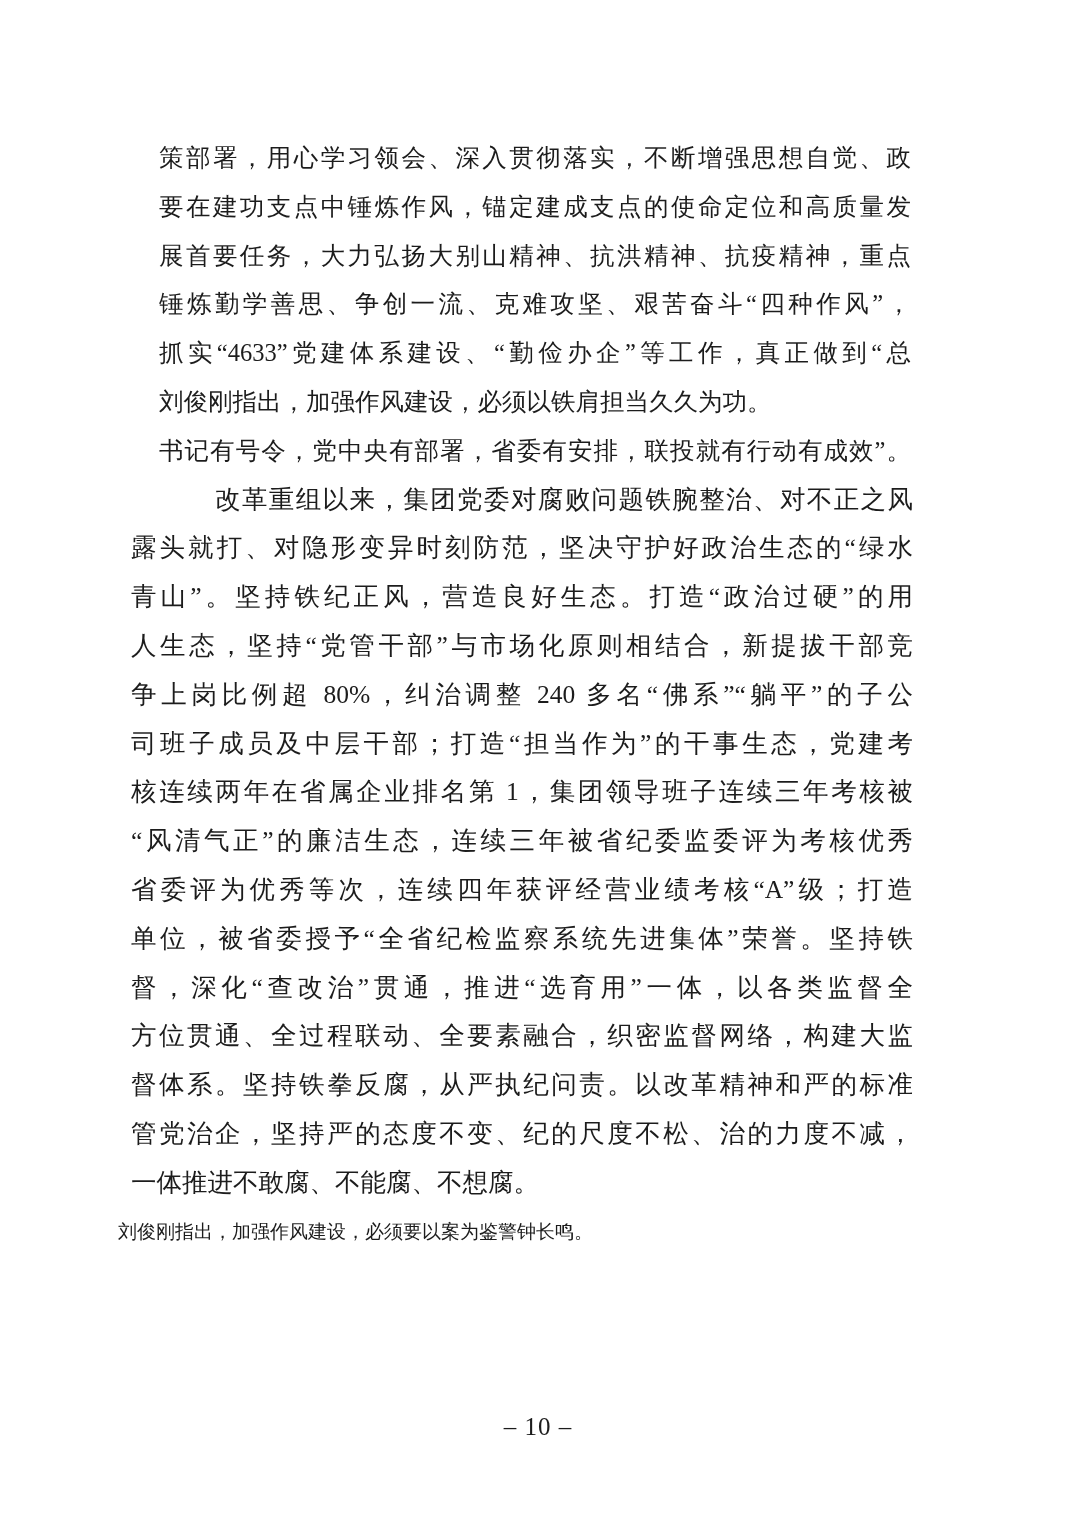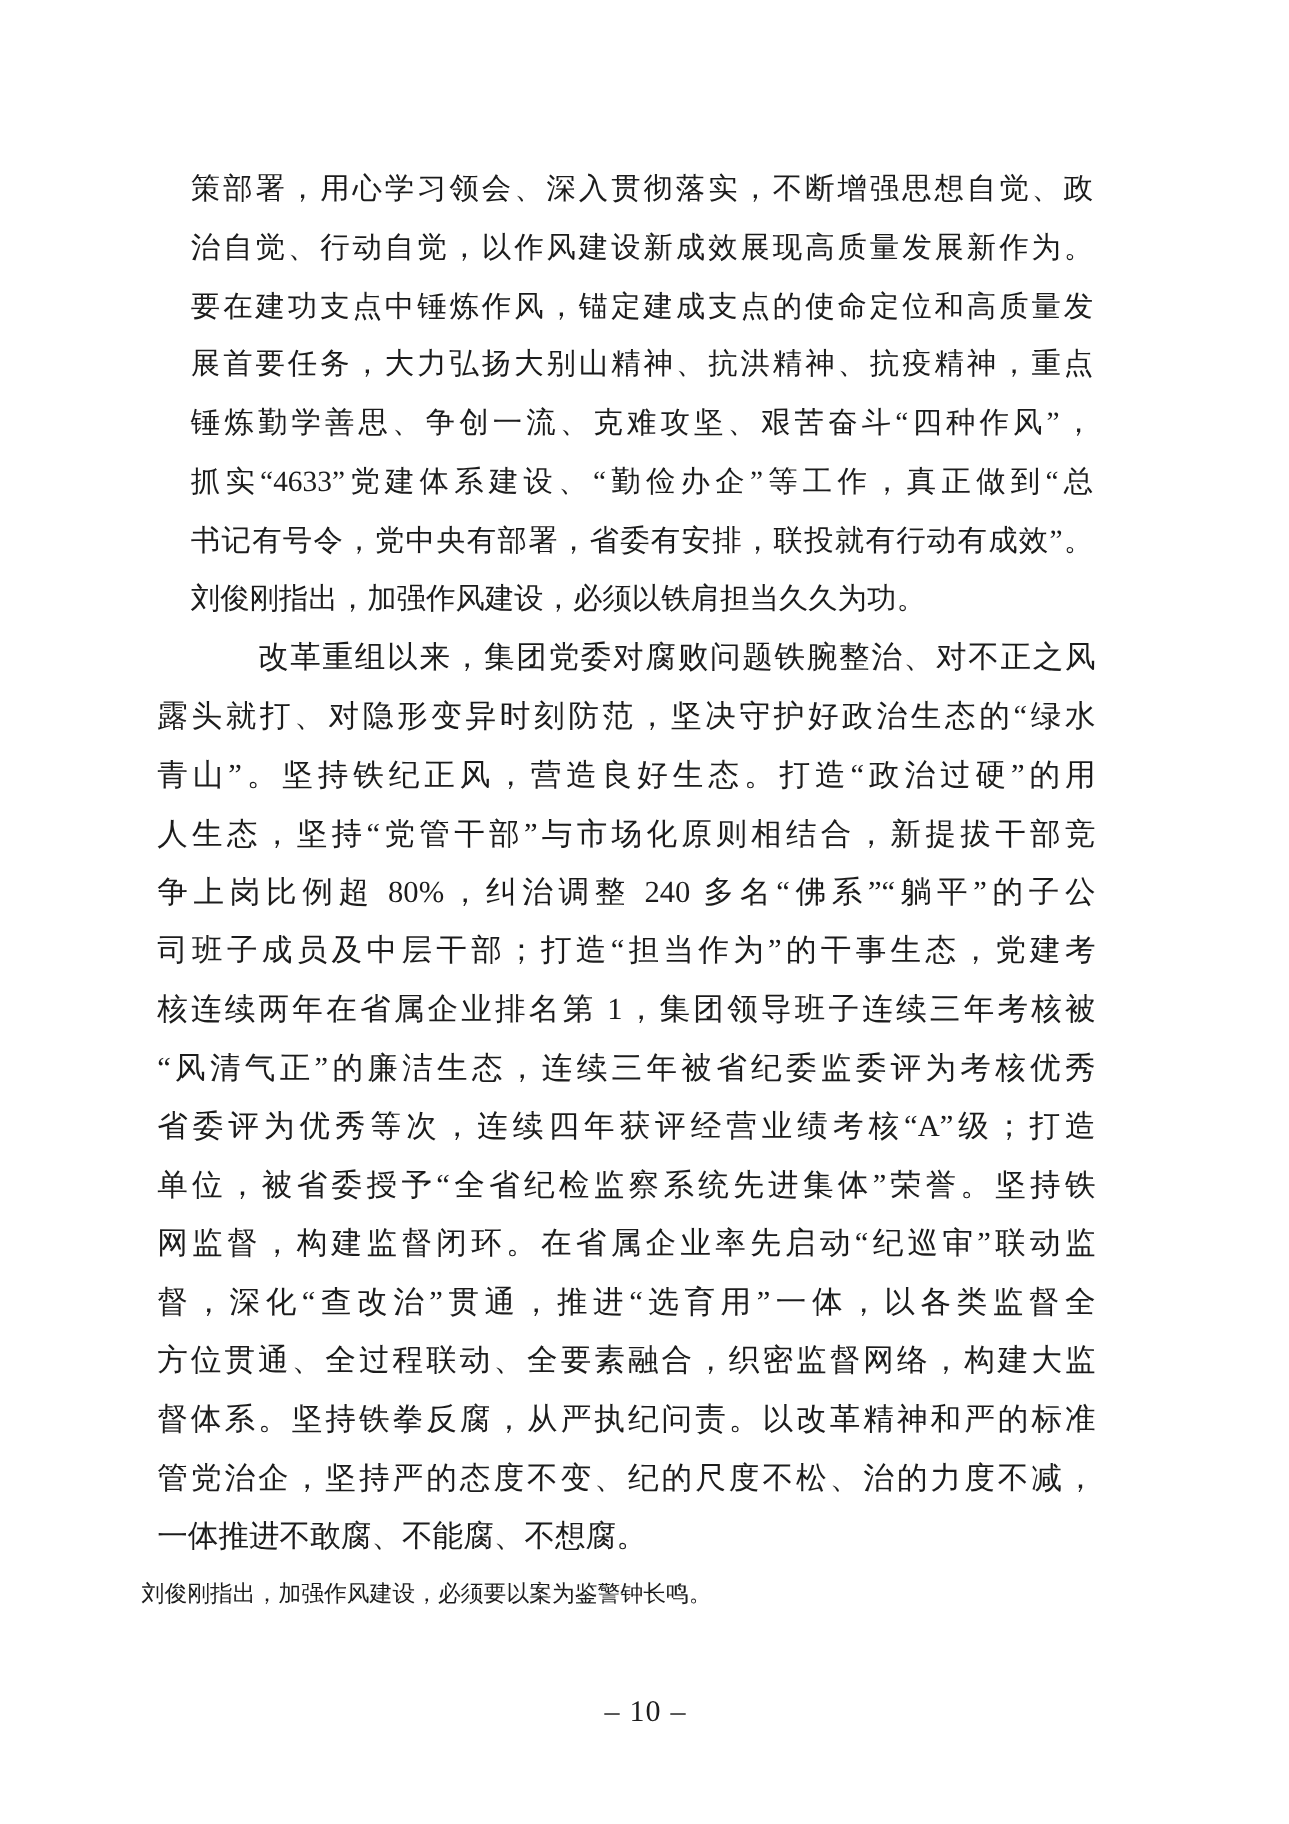--- a/index.html
+++ b/index.html
@@ -74,39 +74,37 @@
     padding-left: 40px;
   }
 </style>
 </head>
 <body>
 
 <div class="page">
   <div class="textblock">
 
     <div class="ln p1 j">策部署，用心学习领会、深入贯彻落实，不断增强思想自觉、政</div>
-    <div class="ln p1 j">治自觉、行动自觉，以作风建设新成效展现高质量发展新作为。</div>
     <div class="ln p1 j">要在建功支点中锤炼作风，锚定建成支点的使命定位和高质量发</div>
     <div class="ln p1 j">展首要任务，大力弘扬大别山精神、抗洪精神、抗疫精神，重点</div>
     <div class="ln p1 j">锤炼勤学善思、争创一流、克难攻坚、艰苦奋斗“四种作风”，</div>
     <div class="ln p1 j">抓实“4633”党建体系建设、“勤俭办企”等工作，真正做到“总</div>
+    <div class="ln p1 last">刘俊刚指出，加强作风建设，必须以铁肩担当久久为功。</div>
     <div class="ln p1 j">书记有号令，党中央有部署，省委有安排，联投就有行动有成效”。</div>
-    <div class="ln p1 last">刘俊刚指出，加强作风建设，必须以铁肩担当久久为功。</div>
 
     <div class="ln p2first j">改革重组以来，集团党委对腐败问题铁腕整治、对不正之风</div>
     <div class="ln p2 j">露头就打、对隐形变异时刻防范，坚决守护好政治生态的“绿水</div>
     <div class="ln p2 j">青山”。坚持铁纪正风，营造良好生态。打造“政治过硬”的用</div>
     <div class="ln p2 j">人生态，坚持“党管干部”与市场化原则相结合，新提拔干部竞</div>
     <div class="ln p2 j">争上岗比例超 80%，纠治调整 240 多名“佛系”“躺平”的子公</div>
     <div class="ln p2 j">司班子成员及中层干部；打造“担当作为”的干事生态，党建考</div>
     <div class="ln p2 j">核连续两年在省属企业排名第 1，集团领导班子连续三年考核被</div>
     <div class="ln p2 j">“风清气正”的廉洁生态，连续三年被省纪委监委评为考核优秀</div>
     <div class="ln p2 j">省委评为优秀等次，连续四年获评经营业绩考核“A”级；打造</div>
     <div class="ln p2 j">单位，被省委授予“全省纪检监察系统先进集体”荣誉。坚持铁</div>
-    <div class="ln p2 j">网监督，构建监督闭环。在省属企业率先启动“纪巡审”联动监</div>
     <div class="ln p2 j">督，深化“查改治”贯通，推进“选育用”一体，以各类监督全</div>
     <div class="ln p2 j">方位贯通、全过程联动、全要素融合，织密监督网络，构建大监</div>
     <div class="ln p2 j">督体系。坚持铁拳反腐，从严执纪问责。以改革精神和严的标准</div>
     <div class="ln p2 j">管党治企，坚持严的态度不变、纪的尺度不松、治的力度不减，</div>
     <div class="ln p2 last">一体推进不敢腐、不能腐、不想腐。</div>
 
     <div class="ln p3first last">刘俊刚指出，加强作风建设，必须要以案为鉴警钟长鸣。</div>
 
   </div>
 

